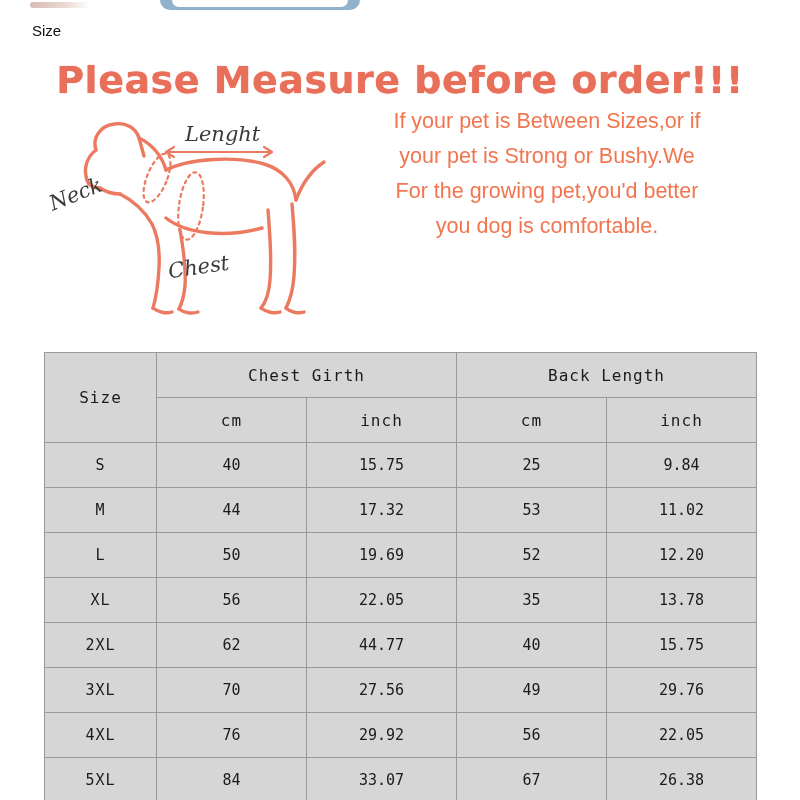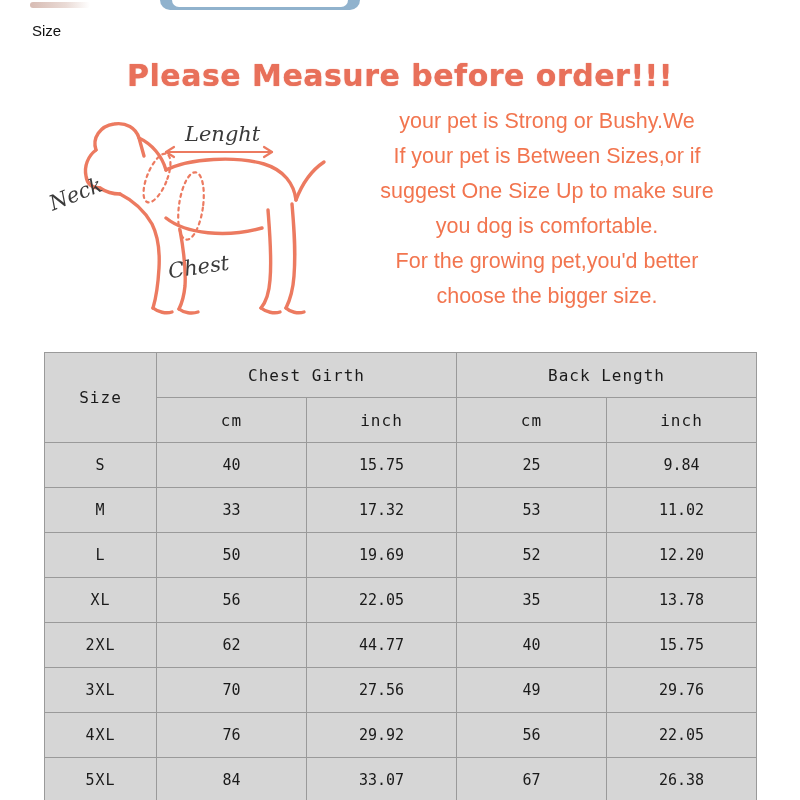--- a/index.html
+++ b/index.html
@@ -68,21 +68,21 @@
     font-family: "Liberation Sans", sans-serif;
   }
 
   .headline {
     position: absolute;
     top: 58px;
     left: 0;
     width: 800px;
     text-align: center;
     font-family: "DejaVu Sans", sans-serif;
-    font-size: 30px;
+    font-size: 38px;
     font-weight: bold;
     letter-spacing: 0.5px;
     color: #e8705a;
     text-shadow: 0 0 1px #e8705a;
   }
 
   
   .dog-area {
     position: absolute;
     left: 40px;
@@ -198,26 +198,24 @@
 
         <ellipse cx="151" cy="106" rx="12" ry="34" transform="rotate(8 151 106)" stroke-dasharray="3 4"></ellipse>
       </g>
     </svg>
     <div class="dog-label lbl-lenght">Lenght</div>
     <div class="dog-label lbl-neck">Neck</div>
     <div class="dog-label lbl-chest">Chest</div>
   </div>
 
   <div class="note">
+    <div>If your pet is Between Sizes,or if</div>
     <div>your pet is Strong or Bushy.We</div>
-    <div>If your pet is Between Sizes,or if</div>
-    <div>suggest One Size Up to make sure</div>
+    <div>For the growing pet,you'd better</div>
     <div>you dog is comfortable.</div>
-    <div>For the growing pet,you'd better</div>
-    <div>choose the bigger size.</div>
   </div>
 
   <table class="size-table">
     <colgroup>
       <col class="col-size">
         <col class="col-n">
         <col class="col-n">
         <col class="col-n">
         <col class="col-n">
     </colgroup>
@@ -237,21 +235,21 @@
     <tbody>
       <tr>
         <td class="row-label">S</td>
         <td>40</td>
         <td>15.75</td>
         <td>25</td>
         <td>9.84</td>
       </tr>
       <tr>
         <td class="row-label">M</td>
-        <td>33</td>
+        <td>44</td>
         <td>17.32</td>
         <td>53</td>
         <td>11.02</td>
       </tr>
       <tr>
         <td class="row-label">L</td>
         <td>50</td>
         <td>19.69</td>
         <td>52</td>
         <td>12.20</td>

